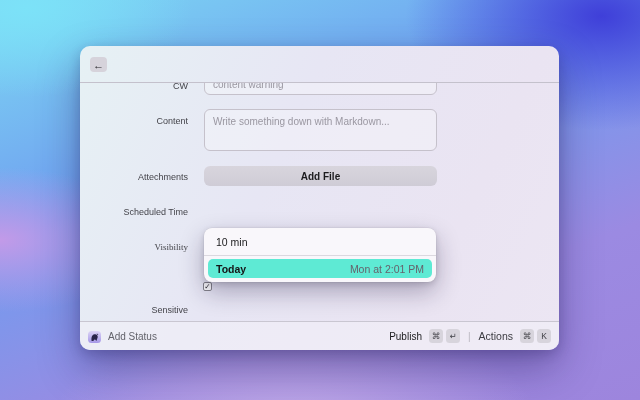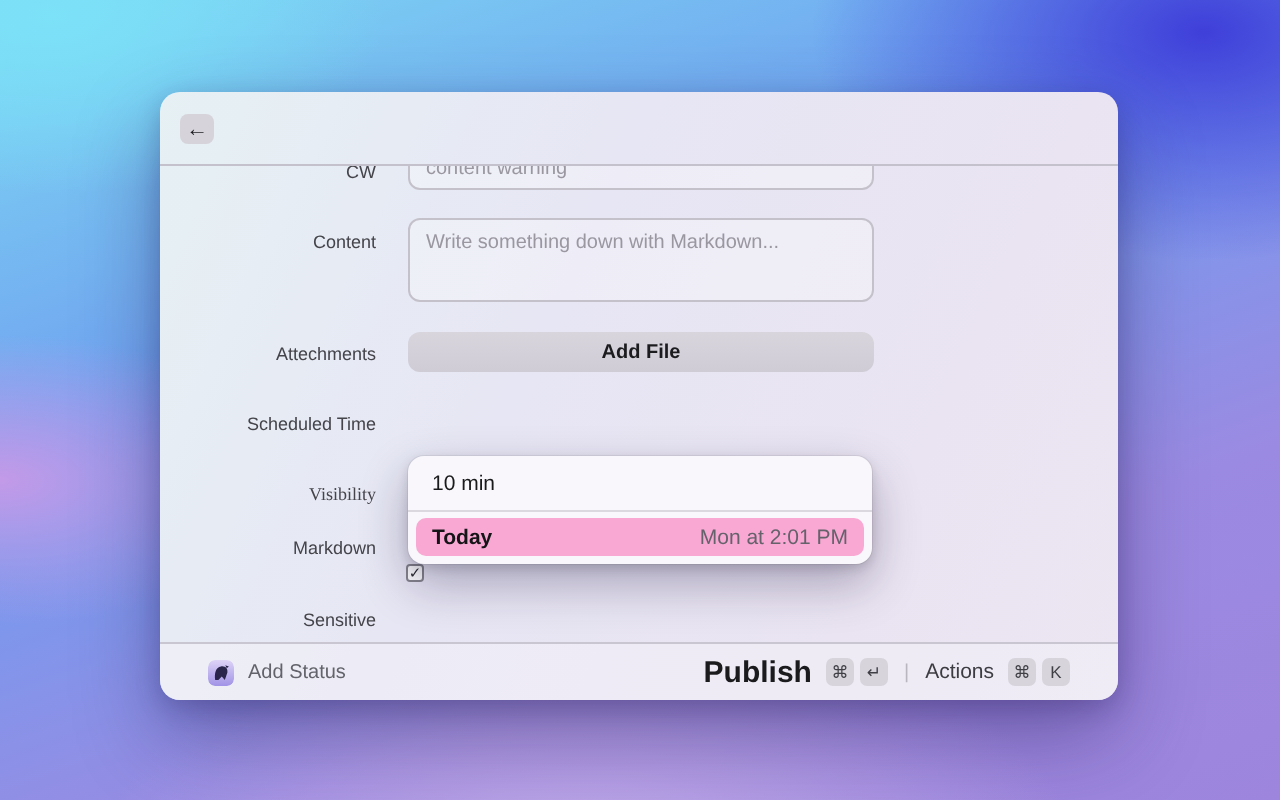--- a/index.html
+++ b/index.html
@@ -69,35 +69,35 @@
     background:#f9f7fb; border-radius:8px;
     box-shadow:0 10px 24px rgba(22,12,56,.30), 0 2px 6px rgba(0,0,0,.14), 0 0 0 .5px rgba(0,0,0,.06);
   }
   .popover-query {
     height:27px; display:flex; align-items:center; padding-left:12px;
     font-size:10.5px; font-weight:400; color:#1a1a1c;text-align:center;
   }
   .popover-sep { height:1px; background:#dbd8df; margin:0; }
   .popover-row {
     position:absolute; left:4px; right:4px; top:31px; height:19px;
-    background:#f9a8d4; border-radius:5px;
+    background:#5eead4; border-radius:5px;
     display:flex; align-items:center; justify-content:space-between;
     padding:0 8px; cursor:pointer;
   }
   .popover-row .title { font-size:10.5px; font-weight:600; color:#151517; }
   .popover-row .detail { font-size:10.5px; color:#66626c; }
   .bottom-bar {
     position:absolute; left:0; right:0; top:275px; height:29px;
     border-top:1px solid #c9c6d1; background:rgba(243,241,247,.55);
-    display:flex; align-items:center; padding:0 24px;
+    display:flex; align-items:center; padding:0 8px;
   }
   .app-icon { width:13px; height:13px; border-radius:3.5px; overflow:hidden; flex:0 0 auto; }
   .add-status { margin-left:7px; font-size:10px; color:#63636b; cursor:pointer; }
   .bar-right { margin-left:auto; display:flex; align-items:center; }
-  .publish { font-size:15px; font-weight:700; color:#1b1b1d; cursor:pointer; }
+  .publish { font-size:10px; font-weight:400; color:#1b1b1d; cursor:pointer; }
   .actions { font-size:10.5px; color:#3c3c42; cursor:pointer; }
   .keycap {
     width:14px; height:14px; margin-left:3px; border-radius:3.5px;
     background:#d7d4dc; color:#3f3f45; font-size:8.5px;
     display:flex; align-items:center; justify-content:center;
   }
   .keycap.first { margin-left:7px; }
   .group-sep { margin:0 8px; color:#b9b6c0; font-size:10px; }
 </style>
 </head>
@@ -117,21 +117,20 @@
 
     <div class="flabel" style="top:33px;">Content</div>
     <textarea class="finput" style="top: 26px; height: 42px;" placeholder="Write something down with Markdown..."></textarea>
 
     <div class="flabel" style="top:89px;">Attechments</div>
     <button class="add-file-btn">Add File</button>
 
     <div class="flabel" style="top:124px;">Scheduled Time</div>
 
     <div class="flabel" style="top:159px;font-family:Liberation Serif, serif;">Visibility</div>
-    <div class="flabel" style="top:186px;">Markdown</div>
     <div class="flabel" style="top:198px;margin-top:24px;">Sensitive</div>
     <div class="checkbox">
       <span>✓</span>
     </div>
 
     <div class="popover">
       <div class="popover-query">10 min</div>
       <div class="popover-sep"></div>
       <div class="popover-row">
         <span class="title">Today</span>

